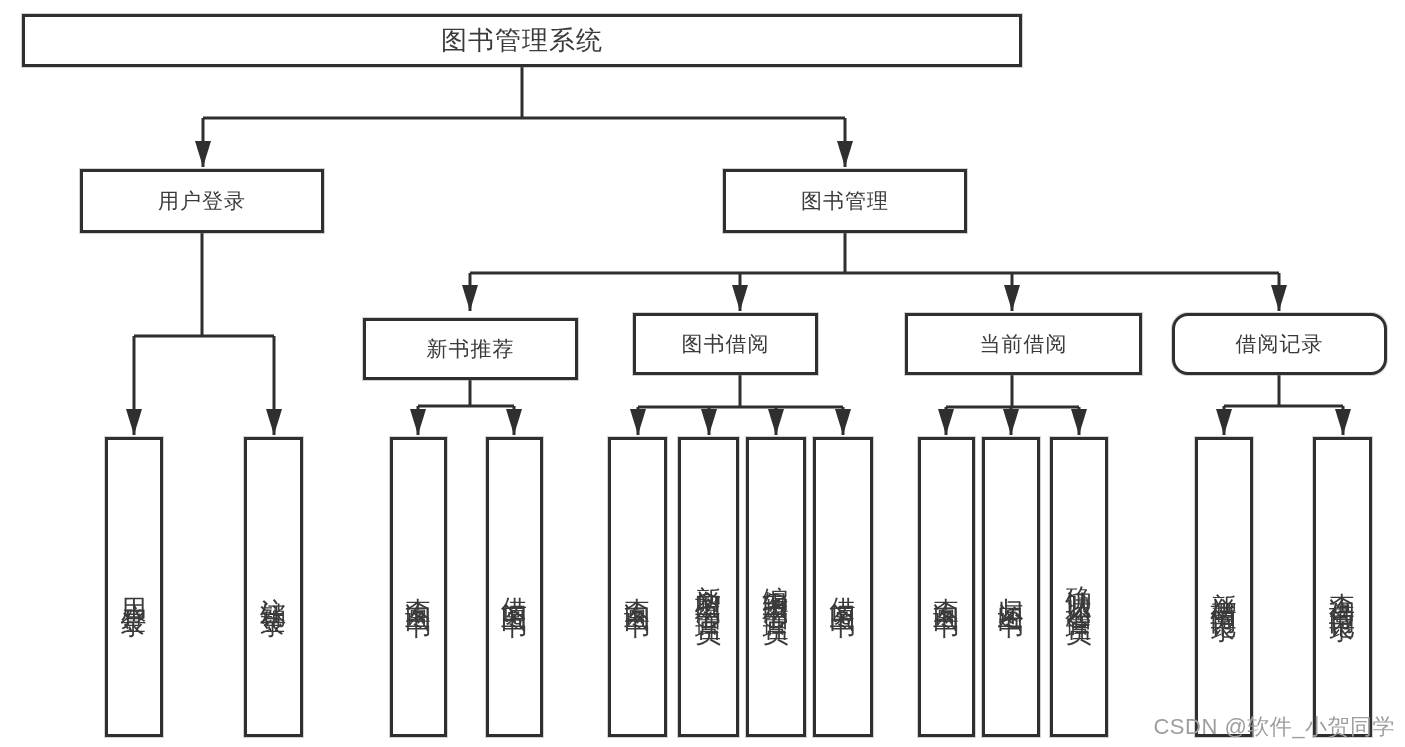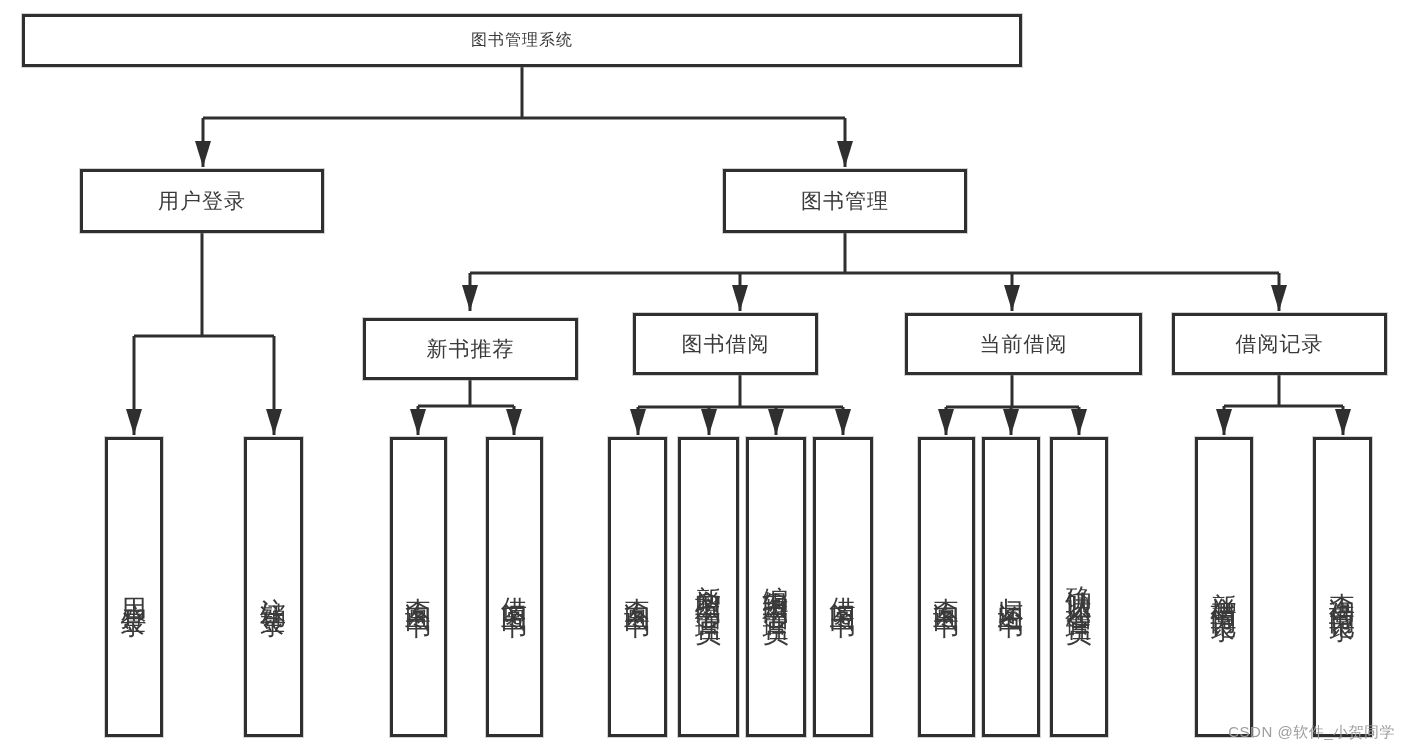--- a/index.html
+++ b/index.html
@@ -32,35 +32,35 @@
     display: flex;
     align-items: center;
     justify-content: center;
   }
   .hlabel {
     font-size: 21px;
     letter-spacing: 1px;
     color: #3a3a3a;
     white-space: nowrap;
   }
-  .root .hlabel { font-size: 16px; }
+  .root .hlabel { font-size: 26px; }
   .vtext {
     writing-mode: vertical-rl;
     text-orientation: mixed;
     font-size: 26px;
     letter-spacing: 5px;
     line-height: 1;
     color: #3a3a3a;
     white-space: nowrap;
   }
   .watermark {
     position: absolute;
     right: 10px;
     bottom: 5px;
-    font-size: 15px;
+    font-size: 22px;
     color: #9e9e9e;
     letter-spacing: 0.5px;
     white-space: nowrap;
   }
   .cline {
     stroke: #2f2f2f;
     stroke-width: 3;
     fill: none;
   }
 </style>
@@ -118,21 +118,21 @@
 
   <div class="box" style="left:363px; top:318px; width:215px; height:62px;">
     <span class="hlabel">新书推荐</span>
   </div>
   <div class="box" style="left:633px; top:313px; width:185px; height:62px;">
     <span class="hlabel">图书借阅</span>
   </div>
   <div class="box" style="left:905px; top:313px; width:237px; height:62px;">
     <span class="hlabel">当前借阅</span>
   </div>
-  <div class="box" style="left:1172px; top:313px; width:215px; height:62px;">
+  <div class="box" style="left:1172px; top:313px; width:215px; height:62px;border-radius:16px;">
     <span class="hlabel">借阅记录</span>
   </div>
 
   <div class="box" style="left:105px; top:437px; width:58px; height:300px;">
     <span class="vtext">用户登录</span>
   </div>
   <div class="box" style="left:244px; top:437px; width:59px; height:300px;">
     <span class="vtext">注销登录</span>
   </div>
 

